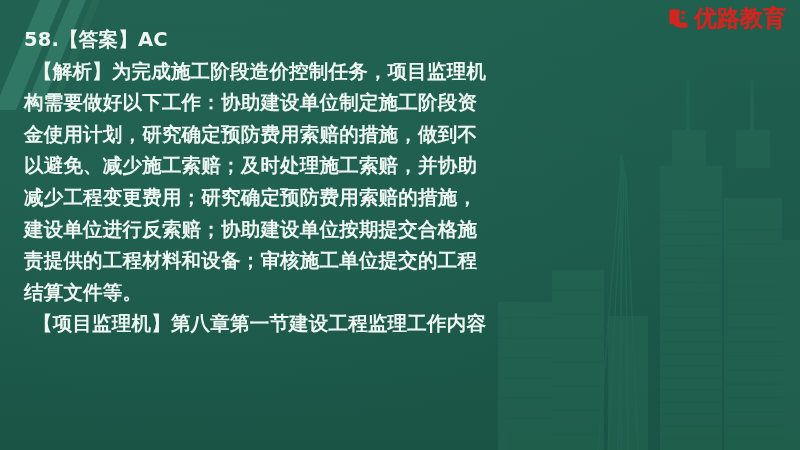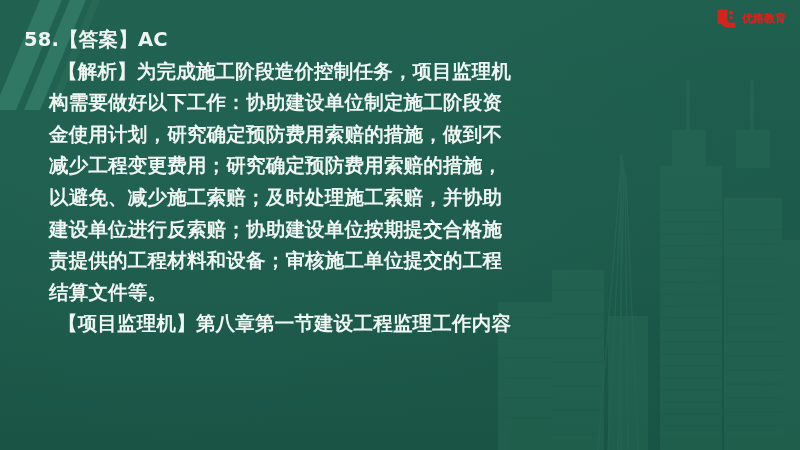--- a/index.html
+++ b/index.html
@@ -61,21 +61,21 @@
     height: 24px;
   }
   .logo-mark {
     width: 21px;
     height: 21px;
     flex: 0 0 auto;
     position: relative;
   }
   .logo-text {
     color: #d2251f;
-    font-size: 11px;
+    font-size: 23px;
     font-weight: bold;
     letter-spacing: 0px;
     line-height: 1;
     font-family: "DejaVu Sans", "Liberation Sans", sans-serif;
     text-shadow: 0 0 1px rgba(210,37,31,0.6);
     white-space: nowrap;
   }
 
   
   .content {
@@ -87,21 +87,20 @@
     font-size: 19.5px;
     line-height: 31.6px;
     font-weight: bold;
     letter-spacing: 0.2px;
     text-align: justify;
     text-justify: inter-ideograph;
     font-family: "DejaVu Sans", "Liberation Sans", sans-serif;
   }
   .line {
     white-space: nowrap;
-    margin-left: 25px;
   }
   .line.indent {
     padding-left: 9px;
   }
   .heading-line {
     white-space: nowrap;
   }
 </style>
 </head>
 <body>
@@ -212,22 +211,22 @@
     </span>
     <span class="logo-text">优路教育</span>
   </div>
 
   <div class="content">
     <div class="heading-line">58.【答案】AC</div>
 
     <div class="line indent">【解析】为完成施工阶段造价控制任务，项目监理机</div>
     <div class="line">构需要做好以下工作：协助建设单位制定施工阶段资</div>
     <div class="line">金使用计划，研究确定预防费用索赔的措施，做到不</div>
+    <div class="line">以避免、减少施工索赔；及时处理施工索赔，并协助</div>
     <div class="line">减少工程变更费用；研究确定预防费用索赔的措施，</div>
-    <div class="line">以避免、减少施工索赔；及时处理施工索赔，并协助</div>
     <div class="line">建设单位进行反索赔；协助建设单位按期提交合格施</div>
     <div class="line">责提供的工程材料和设备；审核施工单位提交的工程</div>
     <div class="line">结算文件等。</div>
 
     <div class="line indent">【项目监理机】第八章第一节建设工程监理工作内容</div>
   </div>
 
 </div>
 
 </body></html>

